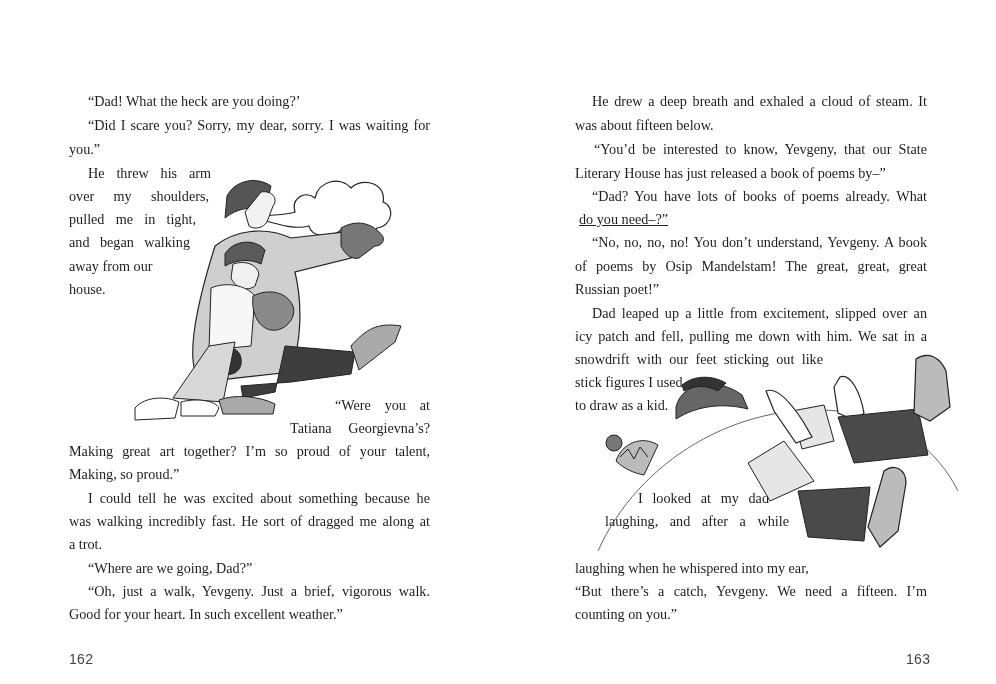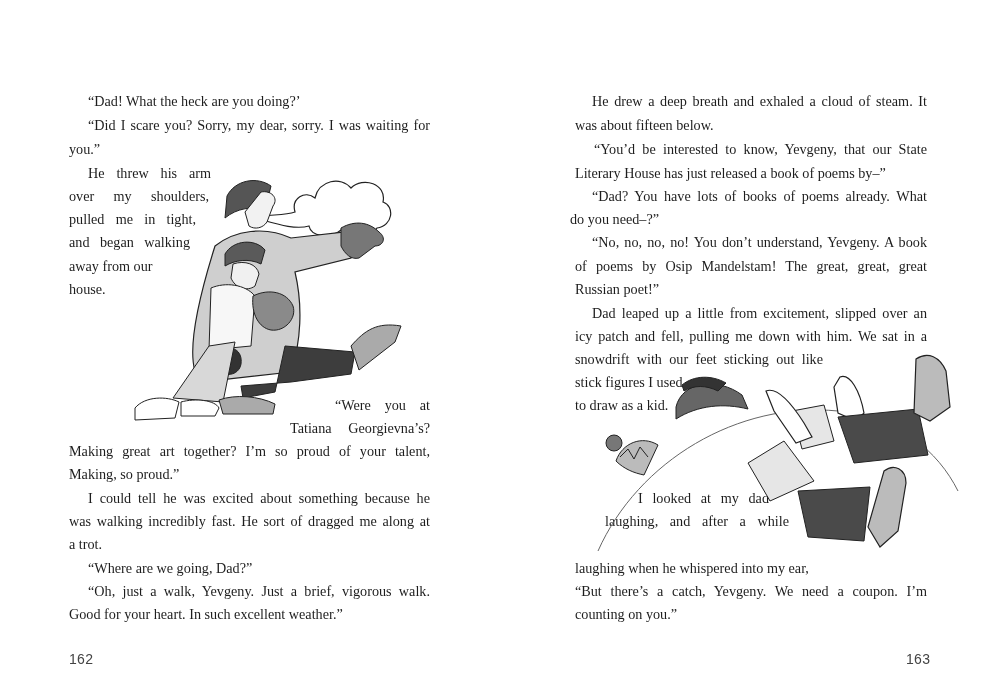--- a/index.html
+++ b/index.html
@@ -76,33 +76,33 @@
 
     <div class="folio" style="left:69px;">162</div>
   </div>
 
   <div class="page page-right">
     <div class="line justify" style="left:94px;top:65px;width:335px;">He drew a deep breath and exhaled a cloud of steam. It</div>
     <div class="line" style="left:77px;top:89px;">was about fifteen below.</div>
     <div class="line justify" style="left:96px;top:113px;width:333px;">“You’d be interested to know, Yevgeny, that our State</div>
     <div class="line" style="left:77px;top:137px;">Literary House has just released a book of poems by–”</div>
     <div class="line justify" style="left:94px;top:160px;width:335px;">“Dad? You have lots of books of poems already. What</div>
-    <div class="line" style="left:72px;top:183px;">do you need–?”</div>
+    <div class="line" style="left:81px;top:183px;text-decoration:underline;">do you need–?”</div>
     <div class="line justify" style="left:94px;top:206px;width:335px;">“No, no, no, no! You don’t understand, Yevgeny. A book</div>
     <div class="line justify" style="left:77px;top:230px;width:352px;">of poems by Osip Mandelstam! The great, great, great</div>
     <div class="line" style="left:77px;top:253px;">Russian poet!”</div>
     <div class="line justify" style="left:94px;top:277px;width:335px;">Dad leaped up a little from excitement, slipped over an</div>
     <div class="line justify" style="left:77px;top:300px;width:352px;">icy patch and fell, pulling me down with him. We sat in a</div>
     <div class="line justify" style="left:77px;top:323px;width:248px;">snowdrift with our feet sticking out like</div>
     <div class="line" style="left:77px;top:346px;">stick figures I used</div>
     <div class="line" style="left:77px;top:369px;">to draw as a kid.</div>
     <div class="line justify" style="left:140px;top:462px;width:131px;">I looked at my dad</div>
     <div class="line justify" style="left:107px;top:485px;width:184px;">laughing, and after a while</div>
     <div class="line" style="left:77px;top:532px;">laughing when he whispered into my ear,</div>
-    <div class="line justify" style="left:77px;top:555px;width:352px;">“But there’s a catch, Yevgeny. We need a coupon. I’m</div>
+    <div class="line justify" style="left:77px;top:555px;width:352px;">“But there’s a catch, Yevgeny. We need a fifteen. I’m</div>
     <div class="line" style="left:77px;top:578px;">counting on you.”</div>
 
     <svg class="illus" style="left:100px;top:325px;" width="380" height="220" viewBox="0 0 380 220">
 
       <path d="M0,200 C40,110 140,50 240,60 C300,66 340,100 360,140" fill="none" stroke="#666" stroke-width="1"></path>
 
       <circle cx="16" cy="92" r="8" fill="#777" stroke="#222" stroke-width="1"></circle>
       <path d="M18,110 C24,92 44,84 60,94 L46,124 C36,122 26,118 18,110 Z" fill="#bbb" stroke="#222" stroke-width="1"></path>
       <path d="M22,106 L30,98 L36,108 L42,96 L50,106" fill="none" stroke="#222" stroke-width="1"></path>
 

